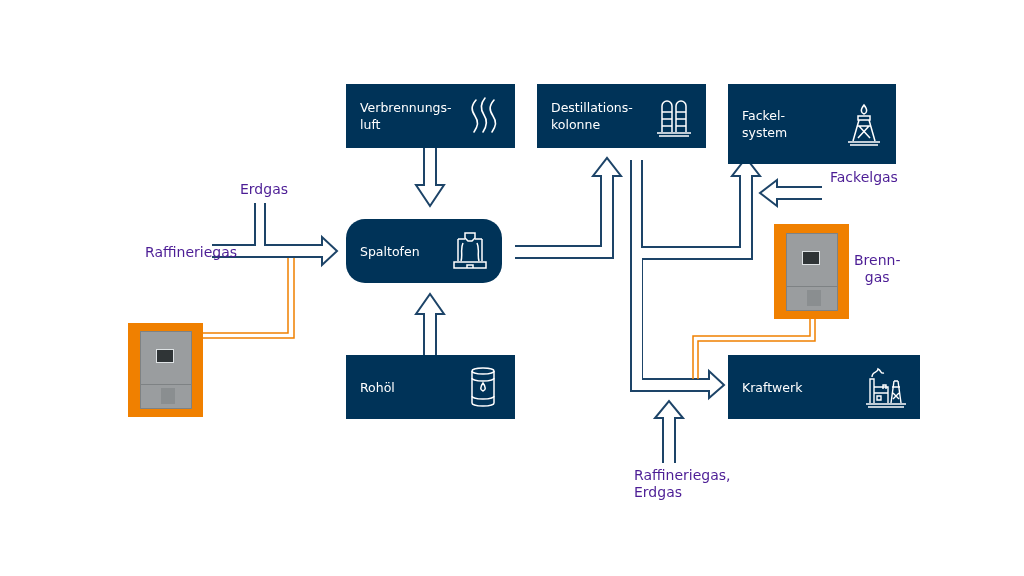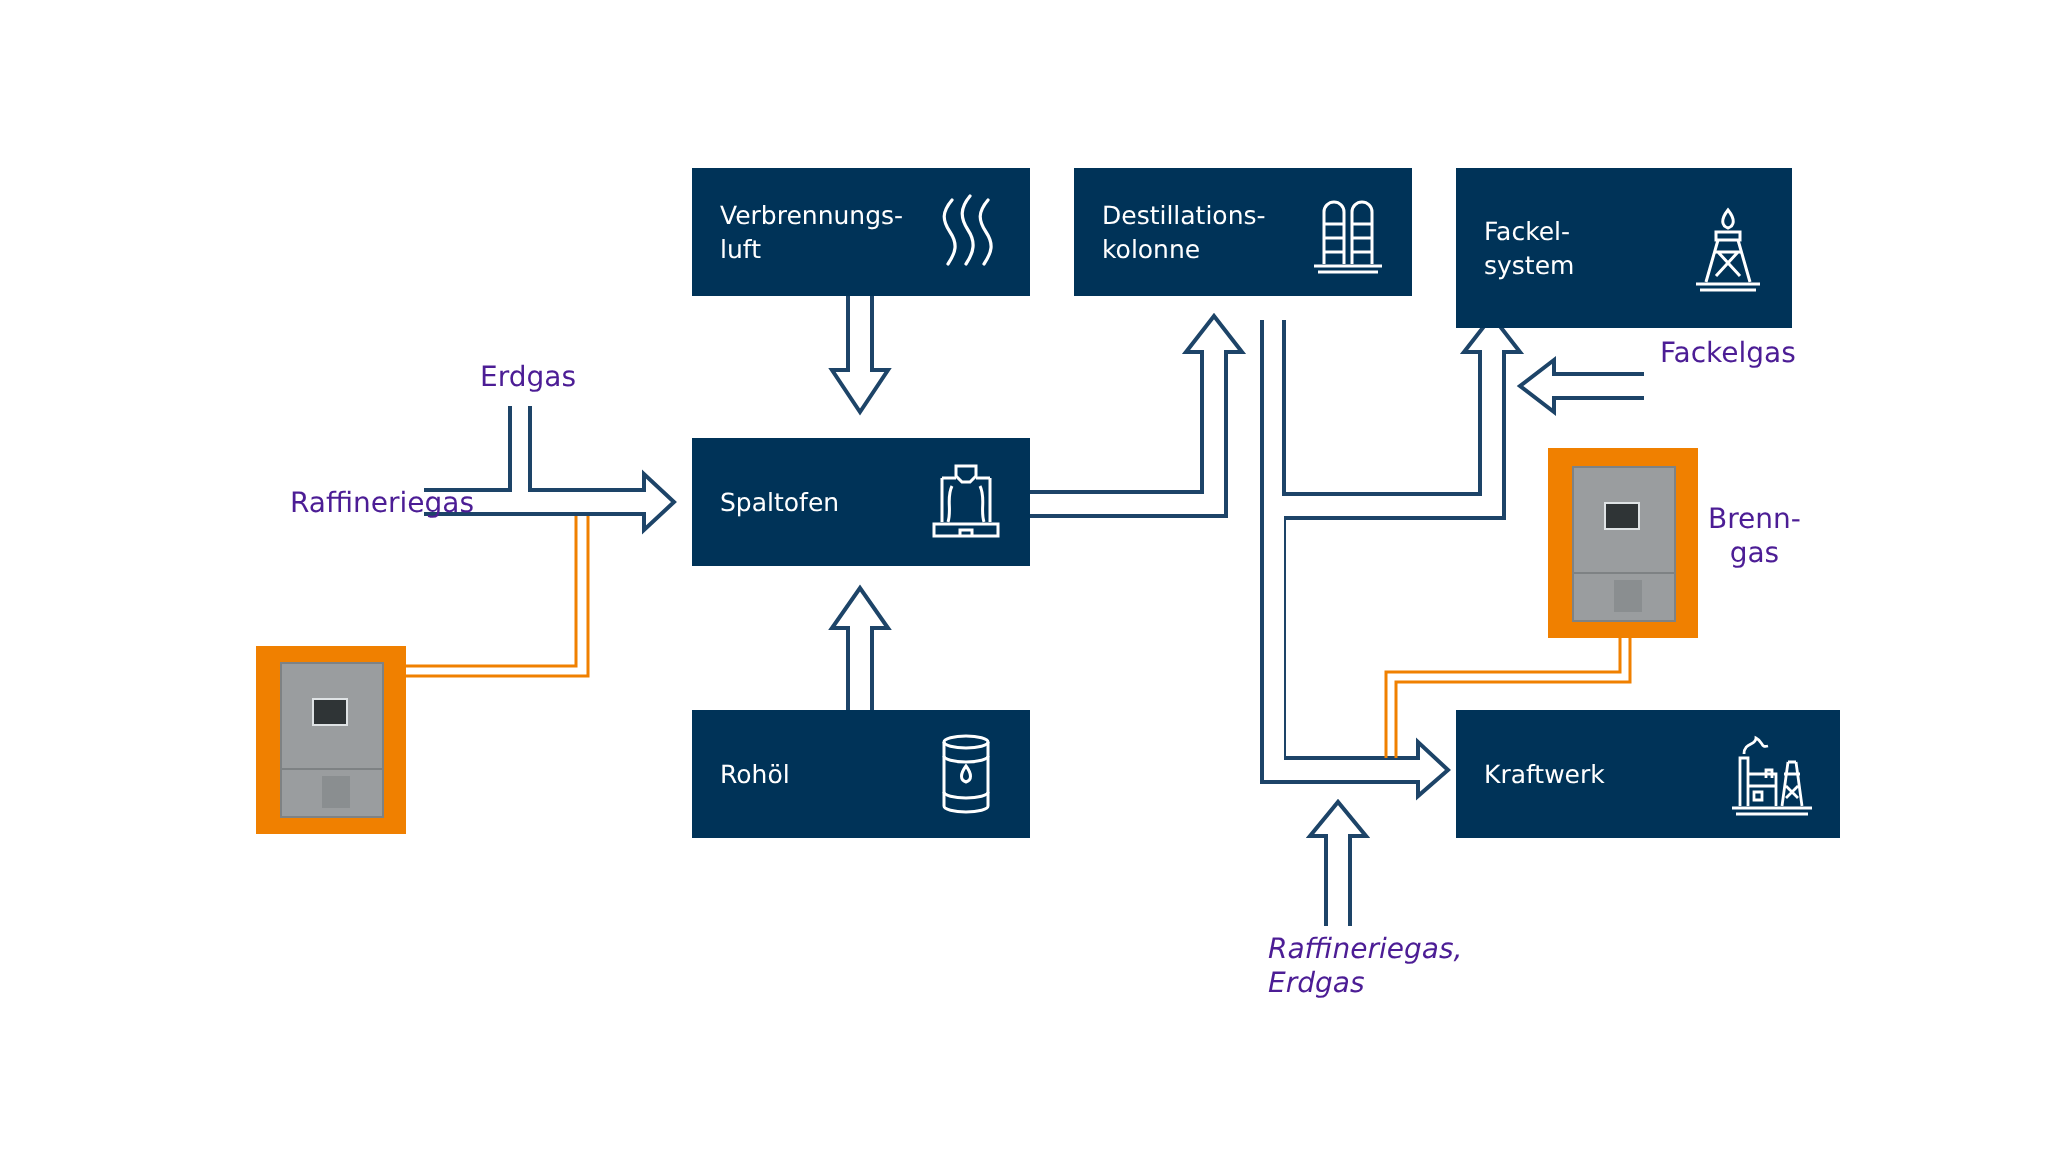--- a/index.html
+++ b/index.html
@@ -88,21 +88,21 @@
       <g fill="none" stroke="#fff" stroke-width="1.5">
         <path d="M20 3 C16 8 17 11 20 12 C23 11 24 8 20 3 Z"></path>
         <path d="M14 14 H26 V18 H14 Z"></path>
         <path d="M15 18 L9 39 M25 18 L31 39"></path>
         <path d="M13 24 H27 M15 24 L26 36 M25 24 L14 36"></path>
         <path d="M4 40 H36 M6 43 H34"></path>
       </g>
     </svg>
   </div>
 
-  <div class="box" style="left:346px;top:219px;width:169px;height:64px;">
+  <div class="box" style="left:346px;top:219px;width:156px;height:64px;border-radius:19px;">
     <div class="lbl">Spaltofen</div>
     <svg class="ico" viewBox="0 0 40 44">
       <g fill="none" stroke="#fff" stroke-width="1.5">
         <path d="M15 4 H25 V9 L22 12 H18 L15 9 Z"></path>
         <path d="M8 10 L8 32 M32 10 L32 32 M8 10 L15 10 M25 10 L32 10"></path>
         <path d="M13 14 C10 20 13 26 11 32 M27 14 C30 20 27 26 29 32"></path>
         <path d="M4 33 H36 V39 H4 Z M17 39 V36 H23 V39"></path>
       </g>
     </svg>
   </div>
@@ -131,21 +131,21 @@
         <path d="M2 39 H42 M4 42 H40"></path>
       </g>
     </svg>
   </div>
 
   <div class="ext" style="left:240px;top:181px;">Erdgas</div>
   <div class="ext" style="left:145px;top:244px;">Raffineriegas</div>
   <div class="ext" style="left:830px;top:169px;">Fackelgas</div>
   <div class="ext" style="left:854px;top:252px;text-align:center;">Brenn-
 gas</div>
-  <div class="ext" style="left:634px;top:467px;font-style:italic;">Raffineriegas,
+  <div class="ext" style="left:634px;top:467px;">Raffineriegas,
 Erdgas</div>
 
   <div class="device" style="left:128px;top:323px;width:75px;height:94px;">
     <div class="cab" style="left:12px;top:8px;width:50px;height:76px;">
       <div style="position:absolute;left:15px;top:17px;width:16px;height:12px;background:#2f3436;border:1px solid #dfe3e5;"></div>
       <div style="position:absolute;left:0;top:52px;width:50px;height:1px;background:#7e8284;"></div>
       <div style="position:absolute;left:20px;top:56px;width:14px;height:16px;background:#8a8e90;"></div>
     </div>
   </div>
 

